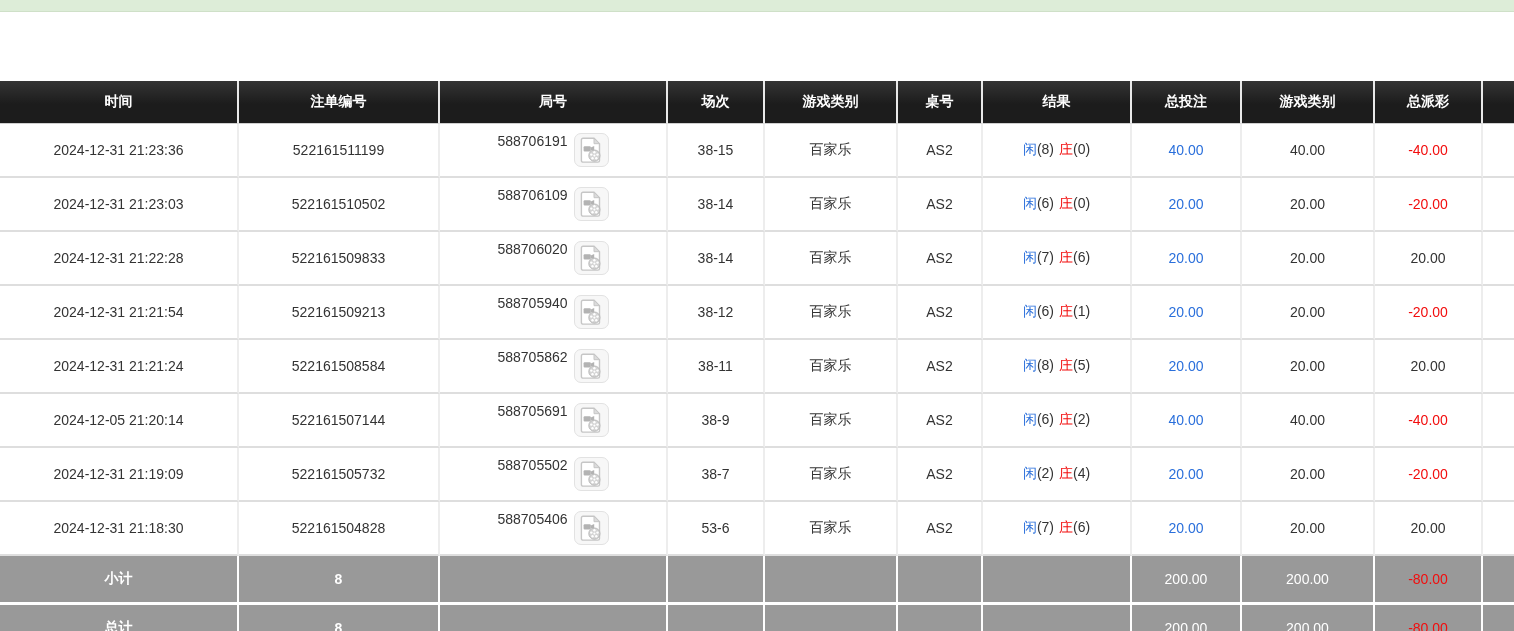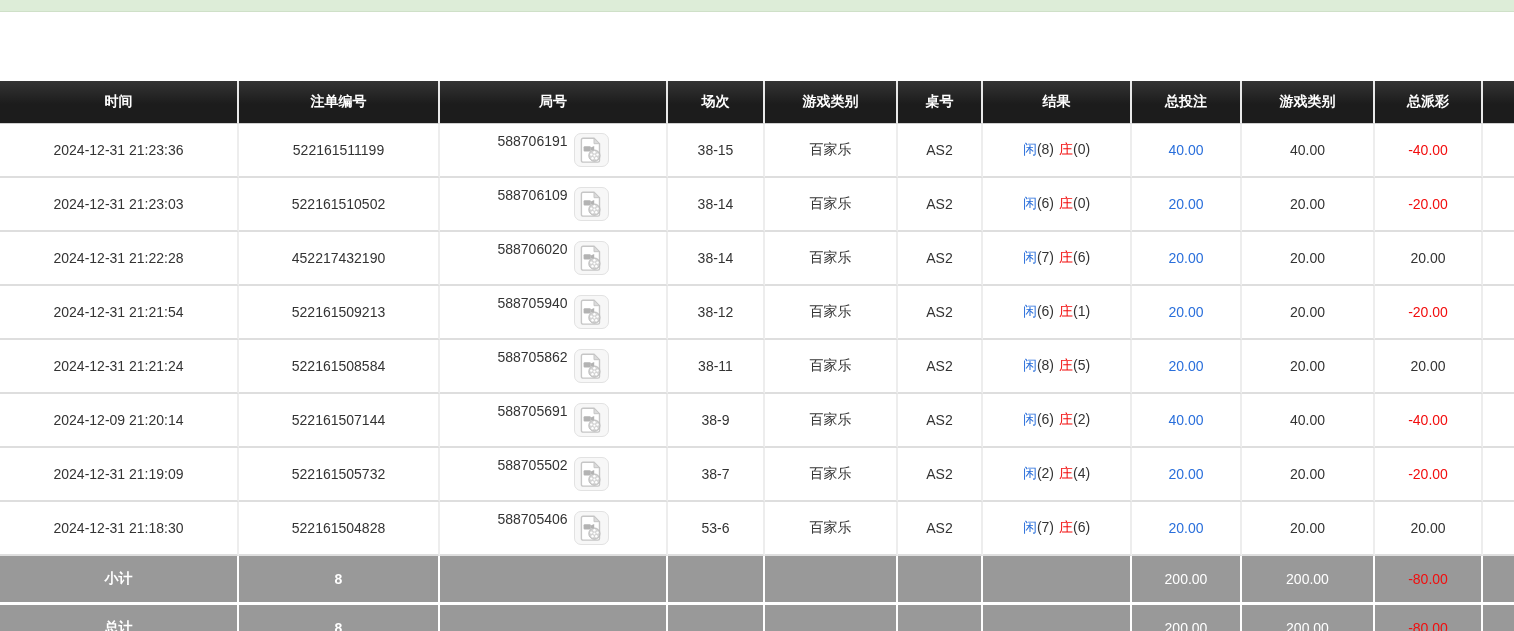--- a/index.html
+++ b/index.html
@@ -174,21 +174,21 @@
       <span class="res-player">闲</span><span class="res-num">(6)</span><span class="res-banker">庄</span><span class="res-num">(0)</span>
     </td>
     <td><a class="bet-link">20.00</a></td>
     <td>20.00</td>
     <td class="payout neg">-20.00</td>
     <td></td>
   </tr>
 
   <tr>
     <td>2024-12-31 21:22:28</td>
-    <td>452217432190</td>
+    <td>522161509833</td>
     <td>
       <span class="round-wrap">
         <span>588706020</span>
         <button class="video-btn">
           <span>
             <svg width="22" height="26" viewBox="0 0 22 26" xmlns="http://www.w3.org/2000/svg">
               <path d="M3 1.2 h11 l5.5 5.5 v16.8 a1.6 1.6 0 0 1 -1.6 1.6 h-14.9 a1.6 1.6 0 0 1 -1.6 -1.6 v-20.7 a1.6 1.6 0 0 1 1.6 -1.6 z" fill="#ffffff" stroke="#c6c6c6" stroke-width="1.4"></path>
               <path d="M14 1.2 l5.5 5.5 h-5.5 z" fill="#dcdcdc" stroke="#c6c6c6" stroke-width="1"></path>
               <rect x="3.6" y="9.2" width="7.2" height="5.2" rx="1" fill="#b3b3b3"></rect>
               <polygon points="10.8,10.6 14.2,9.0 14.2,14.6 10.8,13.0" fill="#b3b3b3"></polygon>
@@ -284,21 +284,21 @@
     <td>
       <span class="res-player">闲</span><span class="res-num">(8)</span><span class="res-banker">庄</span><span class="res-num">(5)</span>
     </td>
     <td><a class="bet-link">20.00</a></td>
     <td>20.00</td>
     <td class="payout">20.00</td>
     <td></td>
   </tr>
 
   <tr>
-    <td>2024-12-09 21:20:14</td>
+    <td>2024-12-05 21:20:14</td>
     <td>522161507144</td>
     <td>
       <span class="round-wrap">
         <span>588705691</span>
         <button class="video-btn">
           <span>
             <svg width="22" height="26" viewBox="0 0 22 26" xmlns="http://www.w3.org/2000/svg">
               <path d="M3 1.2 h11 l5.5 5.5 v16.8 a1.6 1.6 0 0 1 -1.6 1.6 h-14.9 a1.6 1.6 0 0 1 -1.6 -1.6 v-20.7 a1.6 1.6 0 0 1 1.6 -1.6 z" fill="#ffffff" stroke="#c6c6c6" stroke-width="1.4"></path>
               <path d="M14 1.2 l5.5 5.5 h-5.5 z" fill="#dcdcdc" stroke="#c6c6c6" stroke-width="1"></path>
               <rect x="3.6" y="9.2" width="7.2" height="5.2" rx="1" fill="#b3b3b3"></rect>

